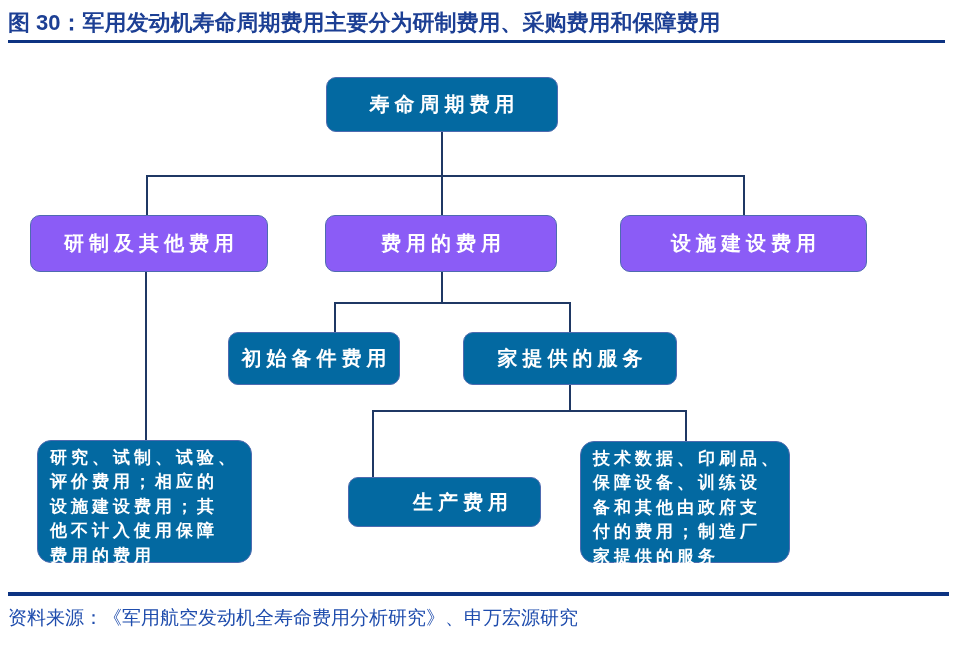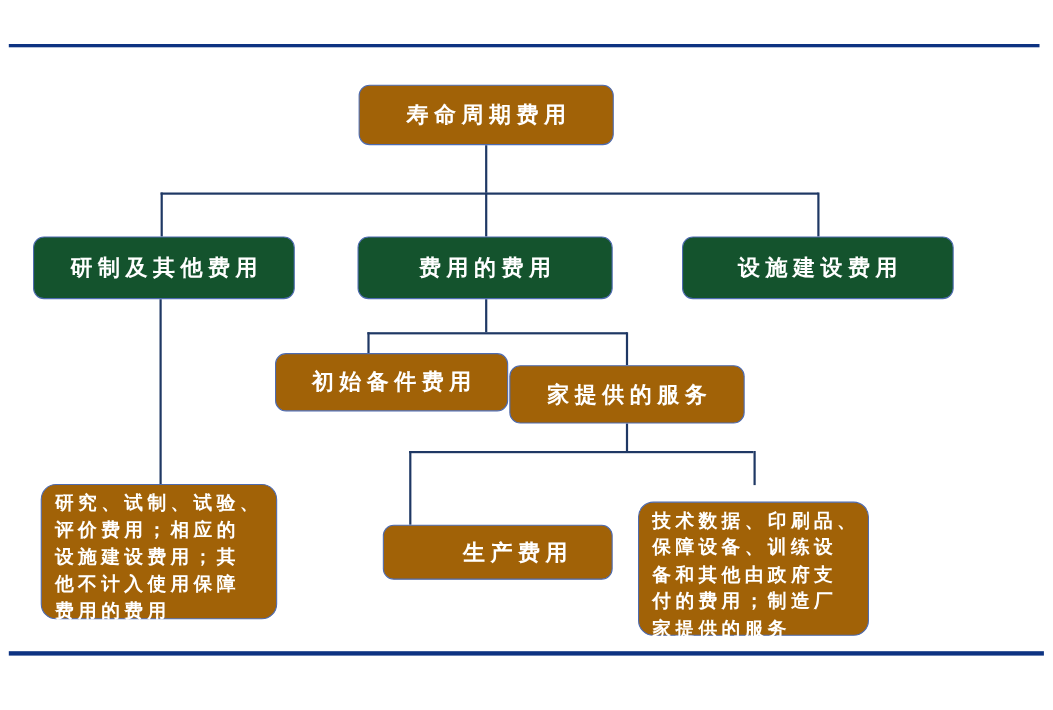--- a/index.html
+++ b/index.html
@@ -26,41 +26,41 @@
   .cn{position:absolute;background:#1F3864;}
   .cn.v{width:1.5px;}
   .cn.h{height:1.5px;}
   
   .node{
     position:absolute;box-sizing:border-box;
     border:1.5px solid #4E6BB0;border-radius:10px;
     color:#ffffff;display:flex;align-items:center;justify-content:center;
     font-family:"Liberation Serif",serif;font-weight:700;
   }
-  .navy{background:#a16207;}
-  .red{background:#14532d;}
+  .navy{background:#0369a1;}
+  .red{background:#8b5cf6;}
   .node .lbl{font-size:20px;letter-spacing:5px;text-indent:5px;white-space:nowrap;}
   .node.detail{
     align-items:flex-start;justify-content:flex-start;
     border-radius:14px;padding:5px 4px 0 12px;
   }
   .node.detail .txt{
     font-size:17px;letter-spacing:4px;line-height:24.4px;
     white-space:pre-line;text-align:left;
   }
   
   #n-lifecycle{left:326px;top:77px;width:232px;height:55px;}
   #n-development{left:30px;top:215px;width:238px;height:57px;}
   #n-procurement{left:325px;top:215px;width:232px;height:57px;}
   #n-support{left:620px;top:215px;width:247px;height:57px;}
-  #n-spares{left:228px;top:321px;width:212px;height:53px;margin-left:22px;}
+  #n-spares{left:228px;top:332px;width:172px;height:53px;}
   #n-engine{left:463px;top:332px;width:214px;height:53px;}
-  #n-production{left:348px;top:477px;width:209px;height:50px;padding-left:32px;}
+  #n-production{left:348px;top:477px;width:193px;height:50px;padding-left:32px;}
   #n-devdetail{left:37px;top:440px;width:215px;height:123px;}
-  #n-supdetail{left:580px;top:441px;width:210px;height:122px;margin-top:15px;}
+  #n-supdetail{left:580px;top:441px;width:210px;height:122px;}
   
   #c1{left:441px;top:132px;height:43px;}
   #c2{left:146px;top:175px;width:598px;}
   #c3{left:146px;top:175px;height:40px;}
   #c4{left:441px;top:175px;height:40px;}
   #c5{left:743px;top:175px;height:40px;}
   #c6{left:441px;top:272px;height:30px;}
   #c7{left:334px;top:302px;width:236px;}
   #c8{left:334px;top:302px;height:30px;}
   #c9{left:569px;top:302px;height:30px;}
@@ -68,20 +68,21 @@
   #c11{left:569px;top:385px;height:26px;}
   #c12{left:372px;top:410px;width:313px;}
   #c13{left:372px;top:410px;height:67px;}
   #c14{left:685px;top:410px;height:31px;}
 </style>
 </head>
 <body>
 
 <div class="page">
 
+  <div class="fig-title">图 30：军用发动机寿命周期费用主要分为研制费用、采购费用和保障费用</div>
   <div class="rule rule-top"></div>
 
   <div>
 
     <div class="cn v" id="c1"></div>
     <div class="cn h" id="c2"></div>
     <div class="cn v" id="c3"></div>
     <div class="cn v" id="c4"></div>
     <div class="cn v" id="c5"></div>
     <div class="cn v" id="c6"></div>
@@ -125,14 +126,15 @@
     <div class="node navy detail" id="n-supdetail">
       <span class="txt">技术数据、印刷品、
 保障设备、训练设
 备和其他由政府支
 付的费用；制造厂
 家提供的服务</span>
     </div>
   </div>
 
   <div class="rule rule-bottom"></div>
+  <div class="source">资料来源：《军用航空发动机全寿命费用分析研究》、申万宏源研究</div>
 
 </div>
 
 </body></html>

